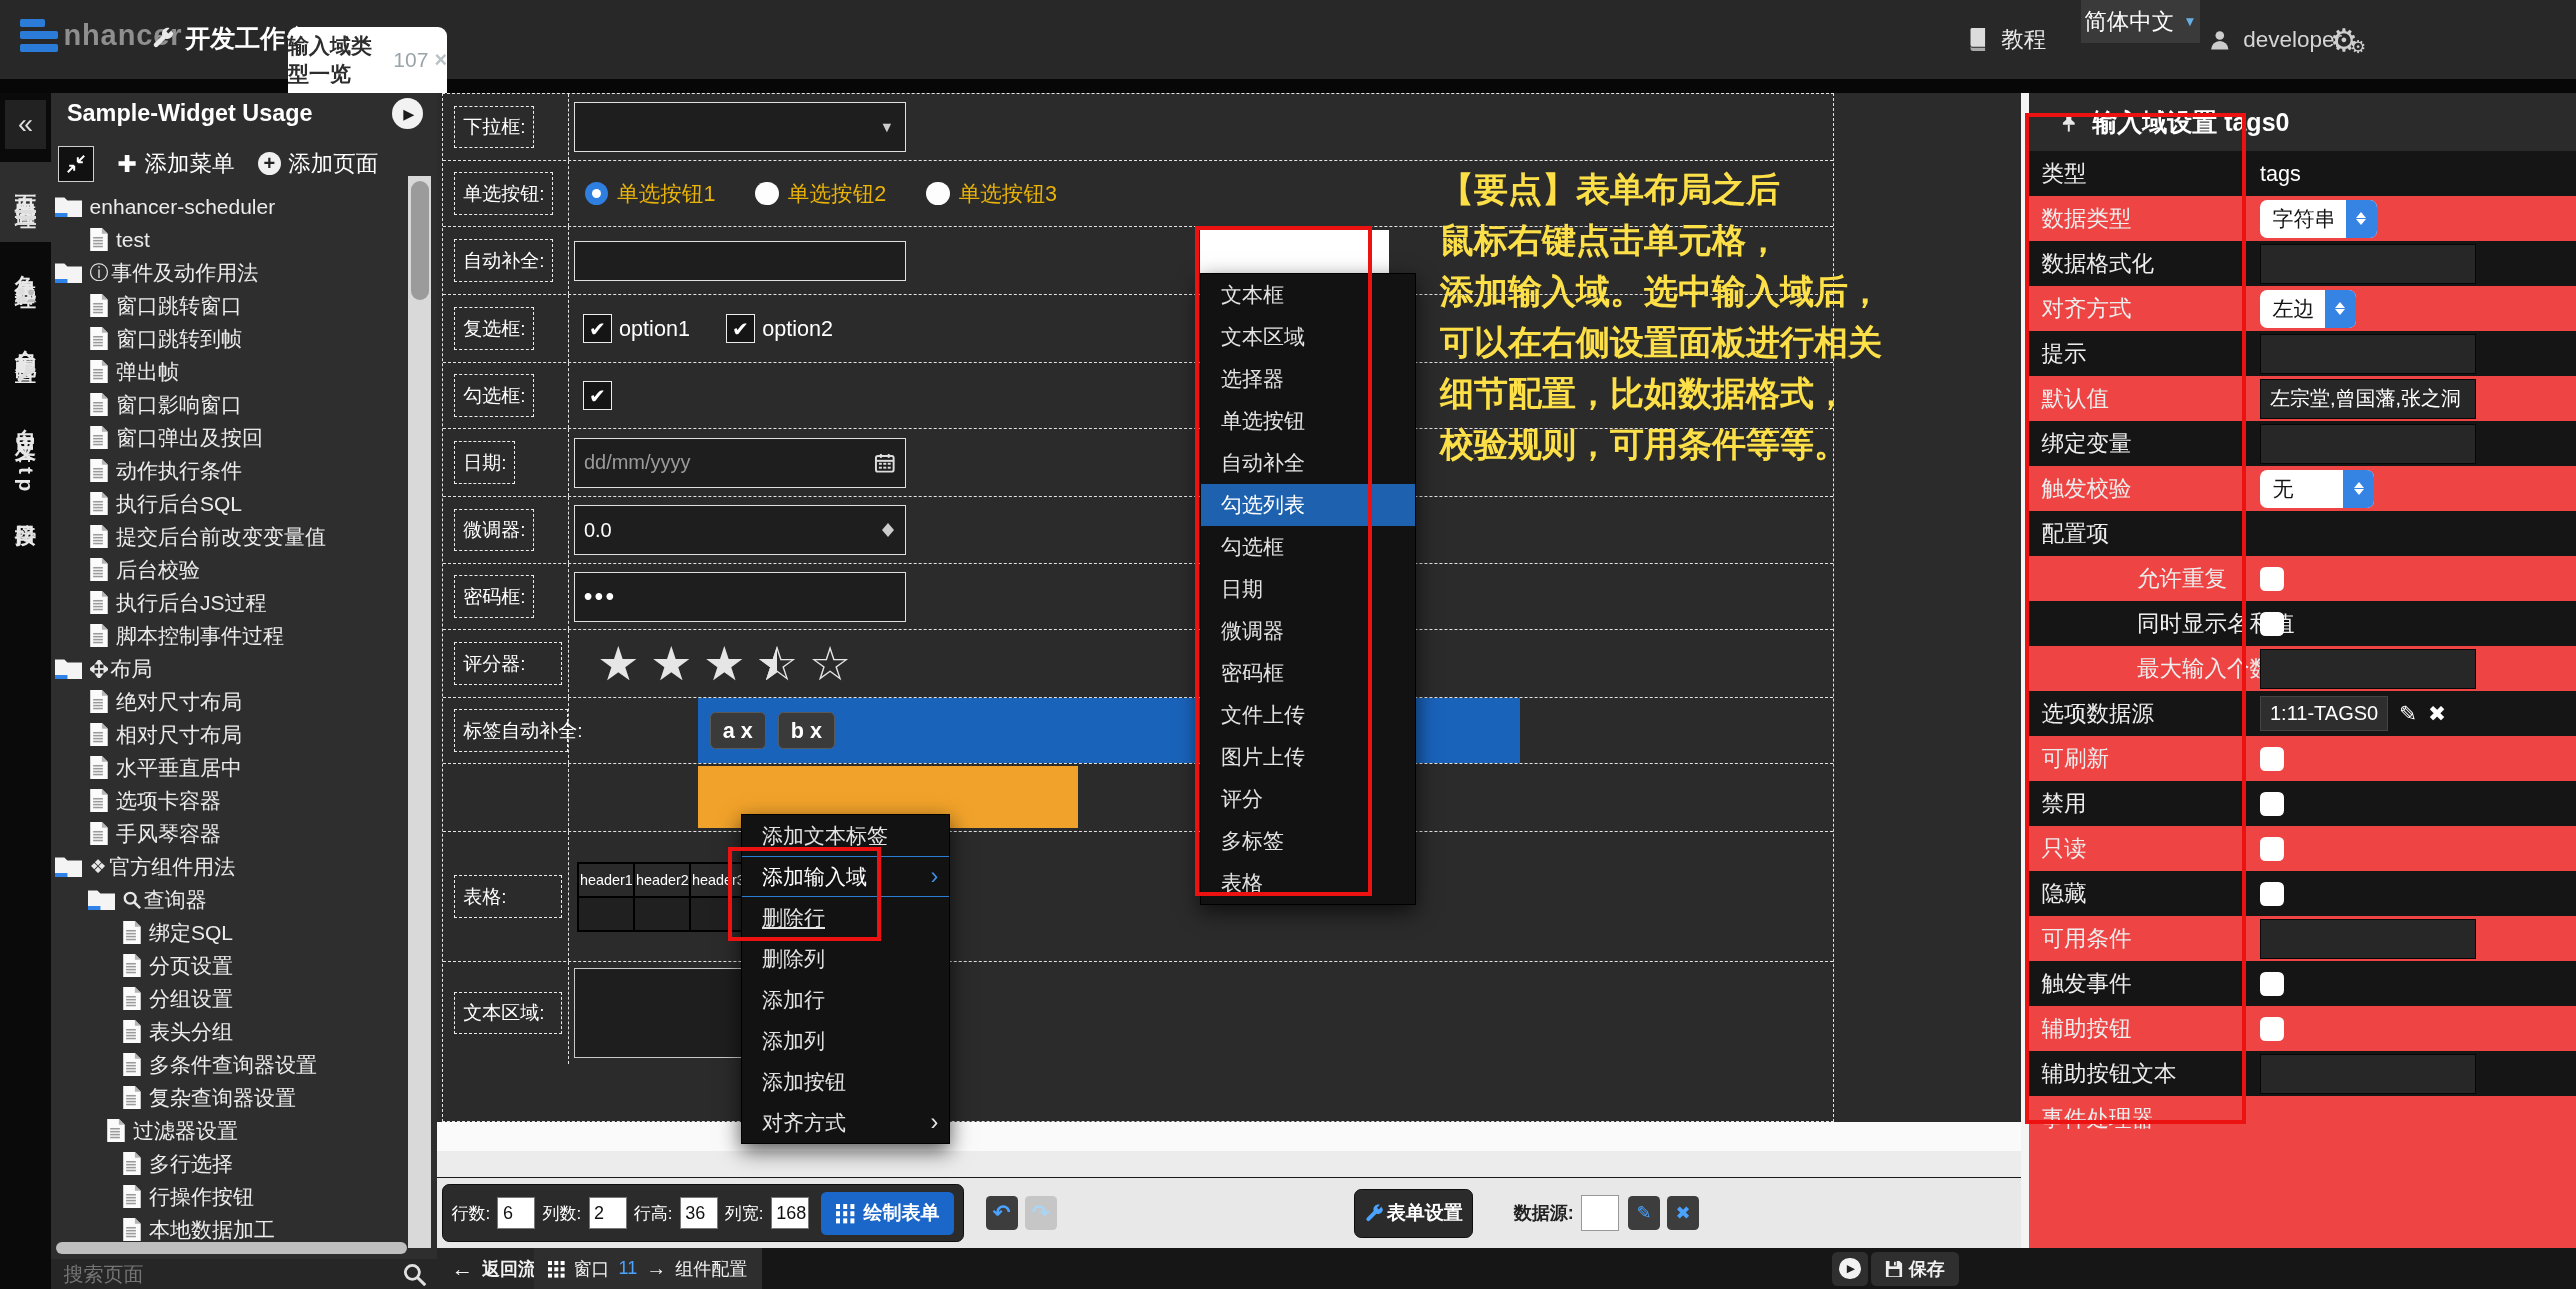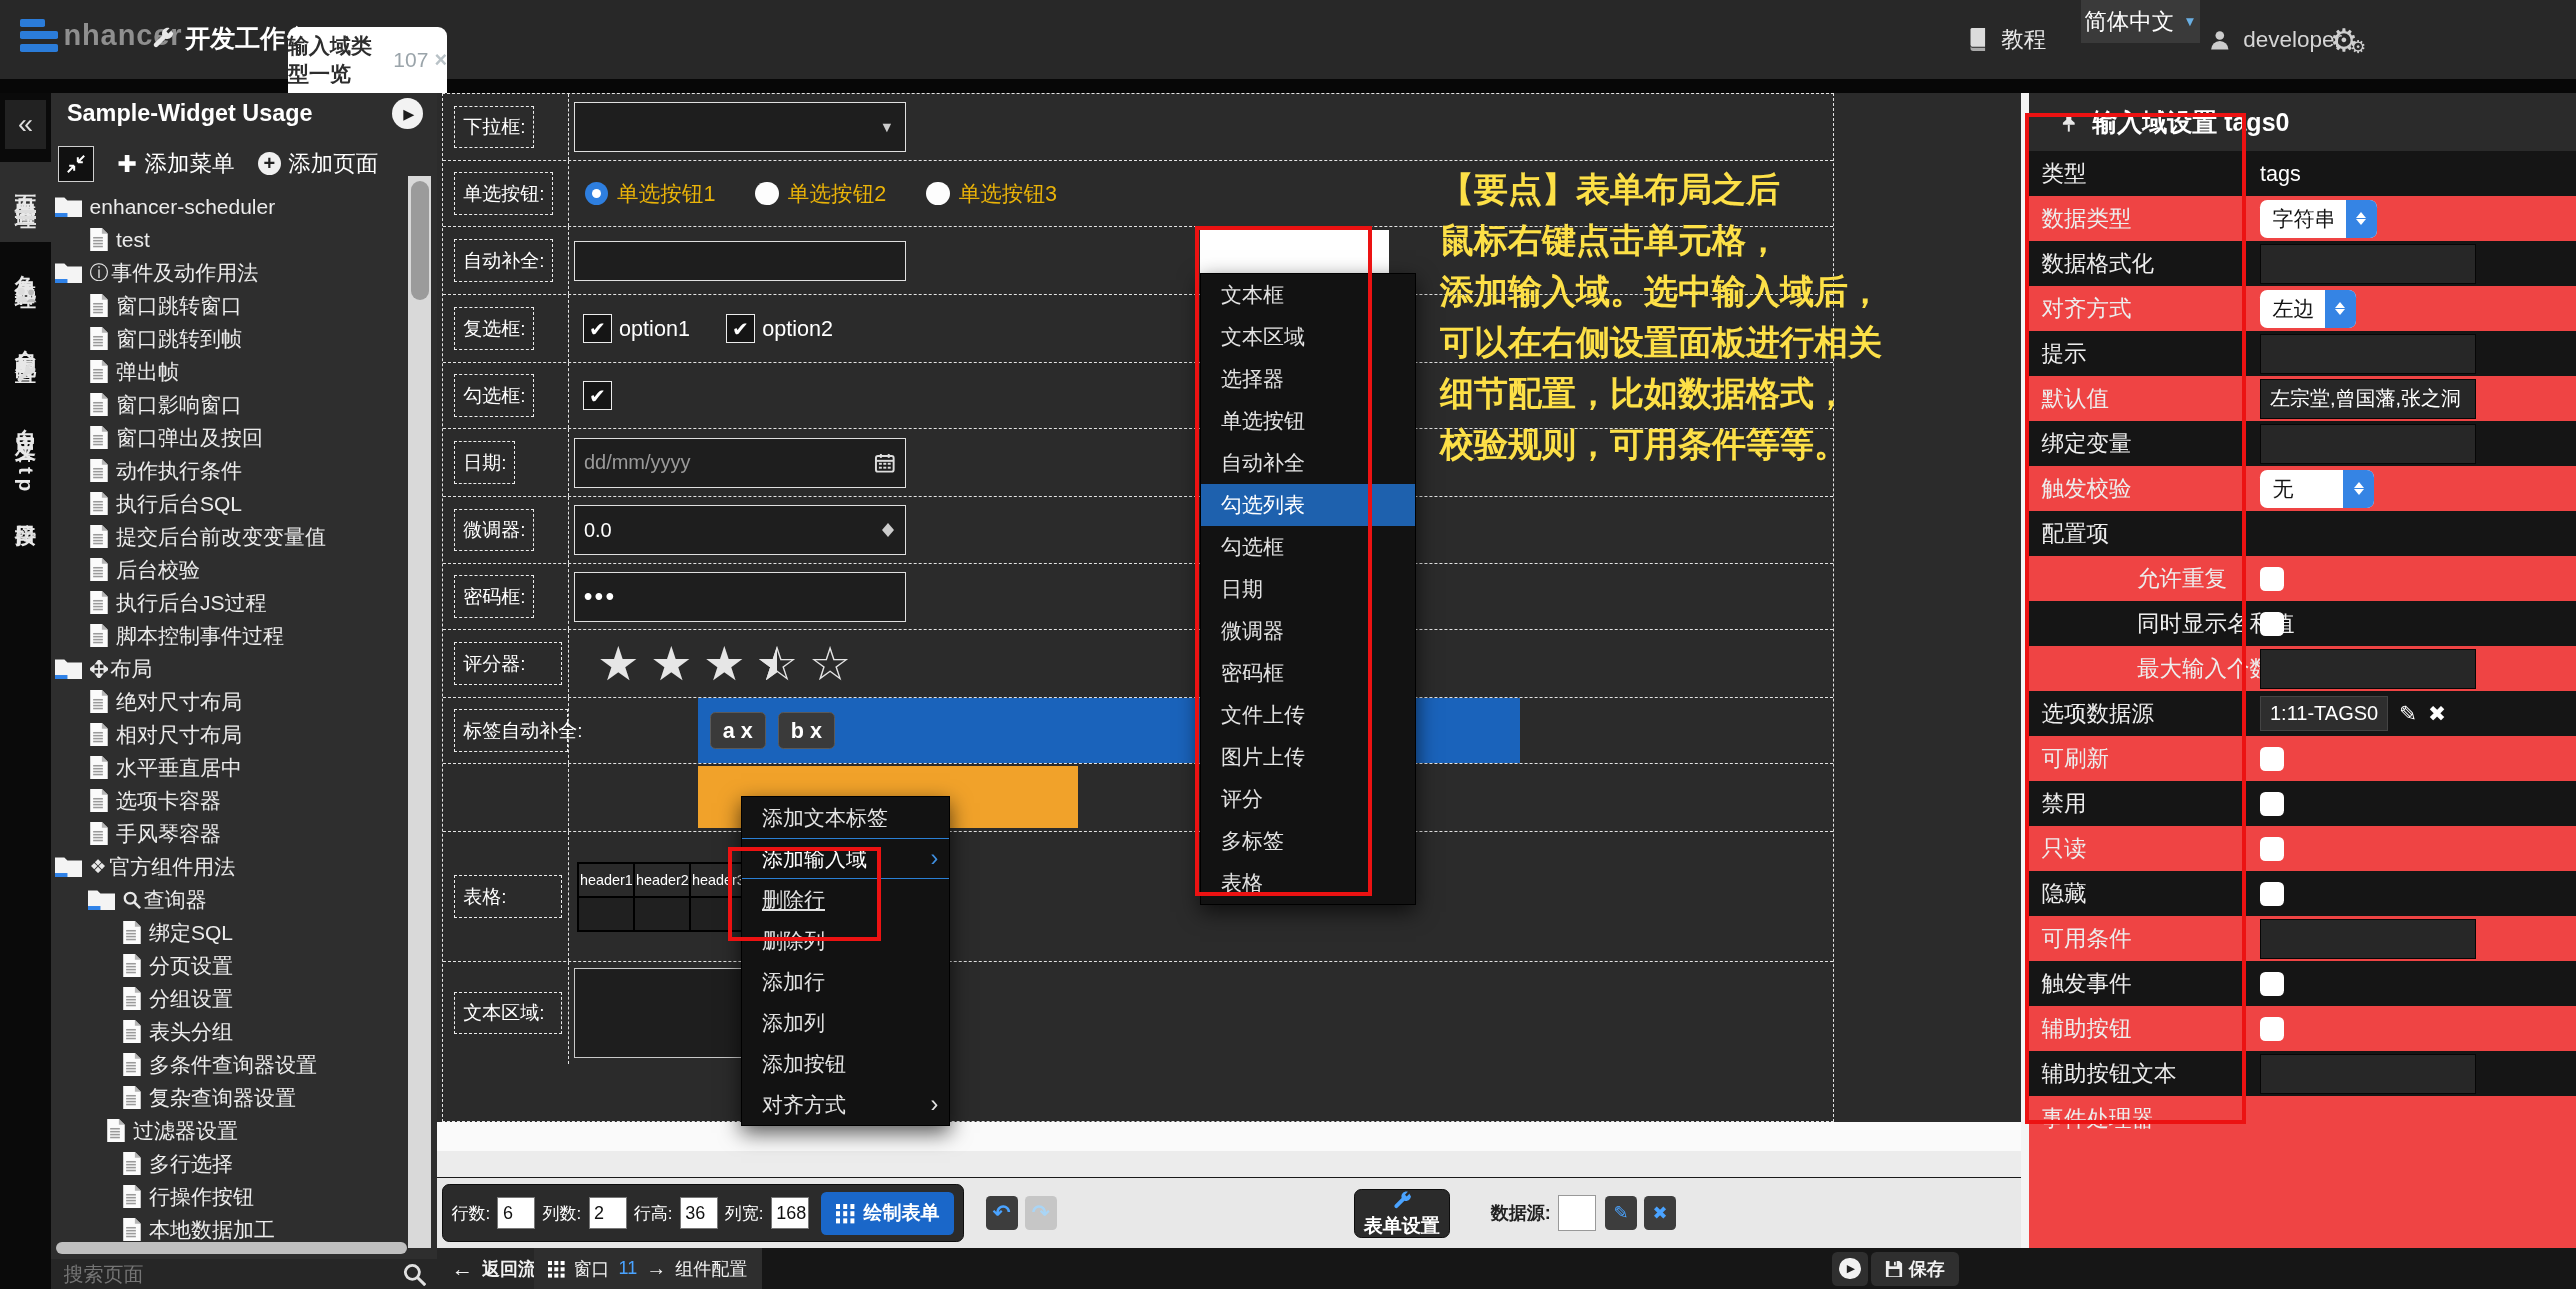--- a/index.html
+++ b/index.html
@@ -163,21 +163,21 @@
   .winput{width:38px;height:32px;background:#fff;border:0.9px solid #777;font-size:18px;color:#111;
           padding-left:4.5px;box-sizing:border-box;font-family:inherit;}
   .bluebtn{background:#1a67c9;border-radius:5.4px;color:#fff;font-weight:bold;font-size:19px;height:43px;
            display:flex;align-items:center;gap:9px;padding:0 14.4px;margin-left:5.4px;}
   .dots9{width:4.5px;height:4.5px;background:#fff;box-shadow:7.2px 0 #fff,14.4px 0 #fff,0 7.2px #fff,7.2px 7.2px #fff,
          14.4px 7.2px #fff,0 14.4px #fff,7.2px 14.4px #fff,14.4px 14.4px #fff;margin:-12.6px 14.4px 0 0;}
   .sqbtn{width:32px;height:34px;border-radius:4.5px;display:flex;align-items:center;justify-content:center;
          font-size:21.6px;font-weight:bold;}
   #undo{background:#3d3d3d;color:#4aa3ff;margin-left:21.6px;}
   #redo{background:#c6c6c6;color:#a9d5f6;margin-left:7.2px;}
-  #formset{margin-left:297px;height:47px;gap:3px;flex-direction:column;}
+  #formset{margin-left:297px;height:47px;gap:3px;}
   #formset .tlab{font-size:19px;font-weight:bold;}
   .dslab{color:#222;font-size:18px;font-weight:bold;margin-left:41px;}
   .dsinput{width:38px;height:36px;background:#fff;border:1.8px solid #999;margin-left:7.2px;font-family:inherit;box-sizing:border-box;}
   #dspen{background:#3d3d3d;color:#4aa3ff;margin-left:9px;font-size:18px;}
   #dsx{background:#3d3d3d;color:#4aa3ff;margin-left:7.2px;font-size:18px;}
   .wrenchblue path{fill:#4aa3ff;}
 
   
   #bottombar{position:absolute;left:437px;top:1248px;width:2139px;height:41px;background:#161616;}
   .bbtile{position:absolute;top:0;height:41px;display:flex;align-items:center;gap:9px;padding:0 14.4px;
@@ -982,21 +982,21 @@
   <div id="annot">
       <div>【要点】表单布局之后</div>
       <div>鼠标右键点击单元格，</div>
       <div>添加输入域。选中输入域后，</div>
       <div>可以在右侧设置面板进行相关</div>
       <div>细节配置，比如数据格式，</div>
       <div>校验规则，可用条件等等。</div>
     </div>
 
   <div id="whitecell"></div>
-  <div class="menu" id="cellmenu" style="left:741px;top:796px;width:207px;">
+  <div class="menu" id="cellmenu" style="left:741px;top:814px;width:207px;">
       <div class="mi" style="height: 41px;">
         <span>添加文本标签</span>
       </div>
       <div class="mi hl" style="height: 41px;">
         <span>添加输入域</span>
         <span class="sub">›</span>
       </div>
       <div class="mi" style="height: 41px; text-decoration: underline;">
         <span>删除行</span>
       </div>

